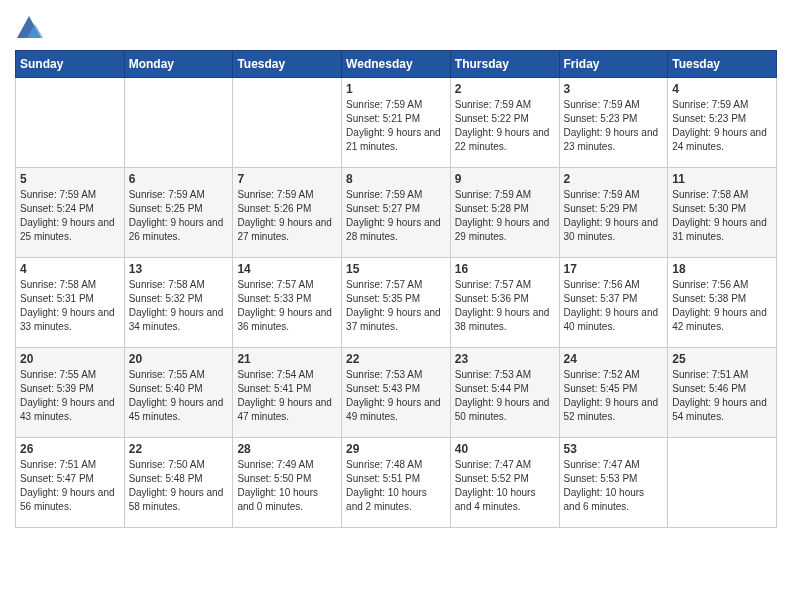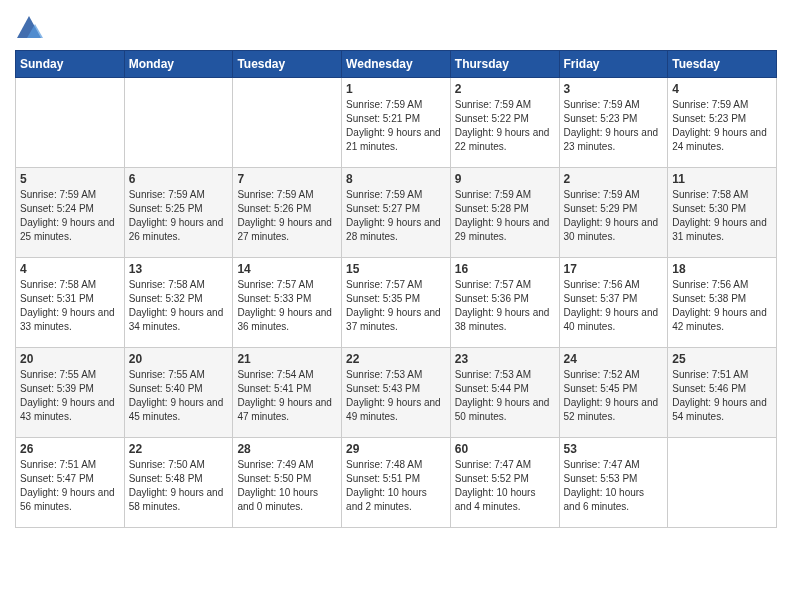--- a/index.html
+++ b/index.html
@@ -247,21 +247,21 @@
           </td>
           <td>
             <div class="cell-day">28</div>
             <div class="cell-info">Sunrise: 7:49 AM<br>Sunset: 5:50 PM<br>Daylight: 10 hours and 0 minutes.</div>
           </td>
           <td>
             <div class="cell-day">29</div>
             <div class="cell-info">Sunrise: 7:48 AM<br>Sunset: 5:51 PM<br>Daylight: 10 hours and 2 minutes.</div>
           </td>
           <td>
-            <div class="cell-day">60</div>
+            <div class="cell-day">40</div>
             <div class="cell-info">Sunrise: 7:47 AM<br>Sunset: 5:52 PM<br>Daylight: 10 hours and 4 minutes.</div>
           </td>
           <td>
             <div class="cell-day">53</div>
             <div class="cell-info">Sunrise: 7:47 AM<br>Sunset: 5:53 PM<br>Daylight: 10 hours and 6 minutes.</div>
           </td>
           <td class="empty-cell"></td>
         </tr>
       </tbody>
   </table>

